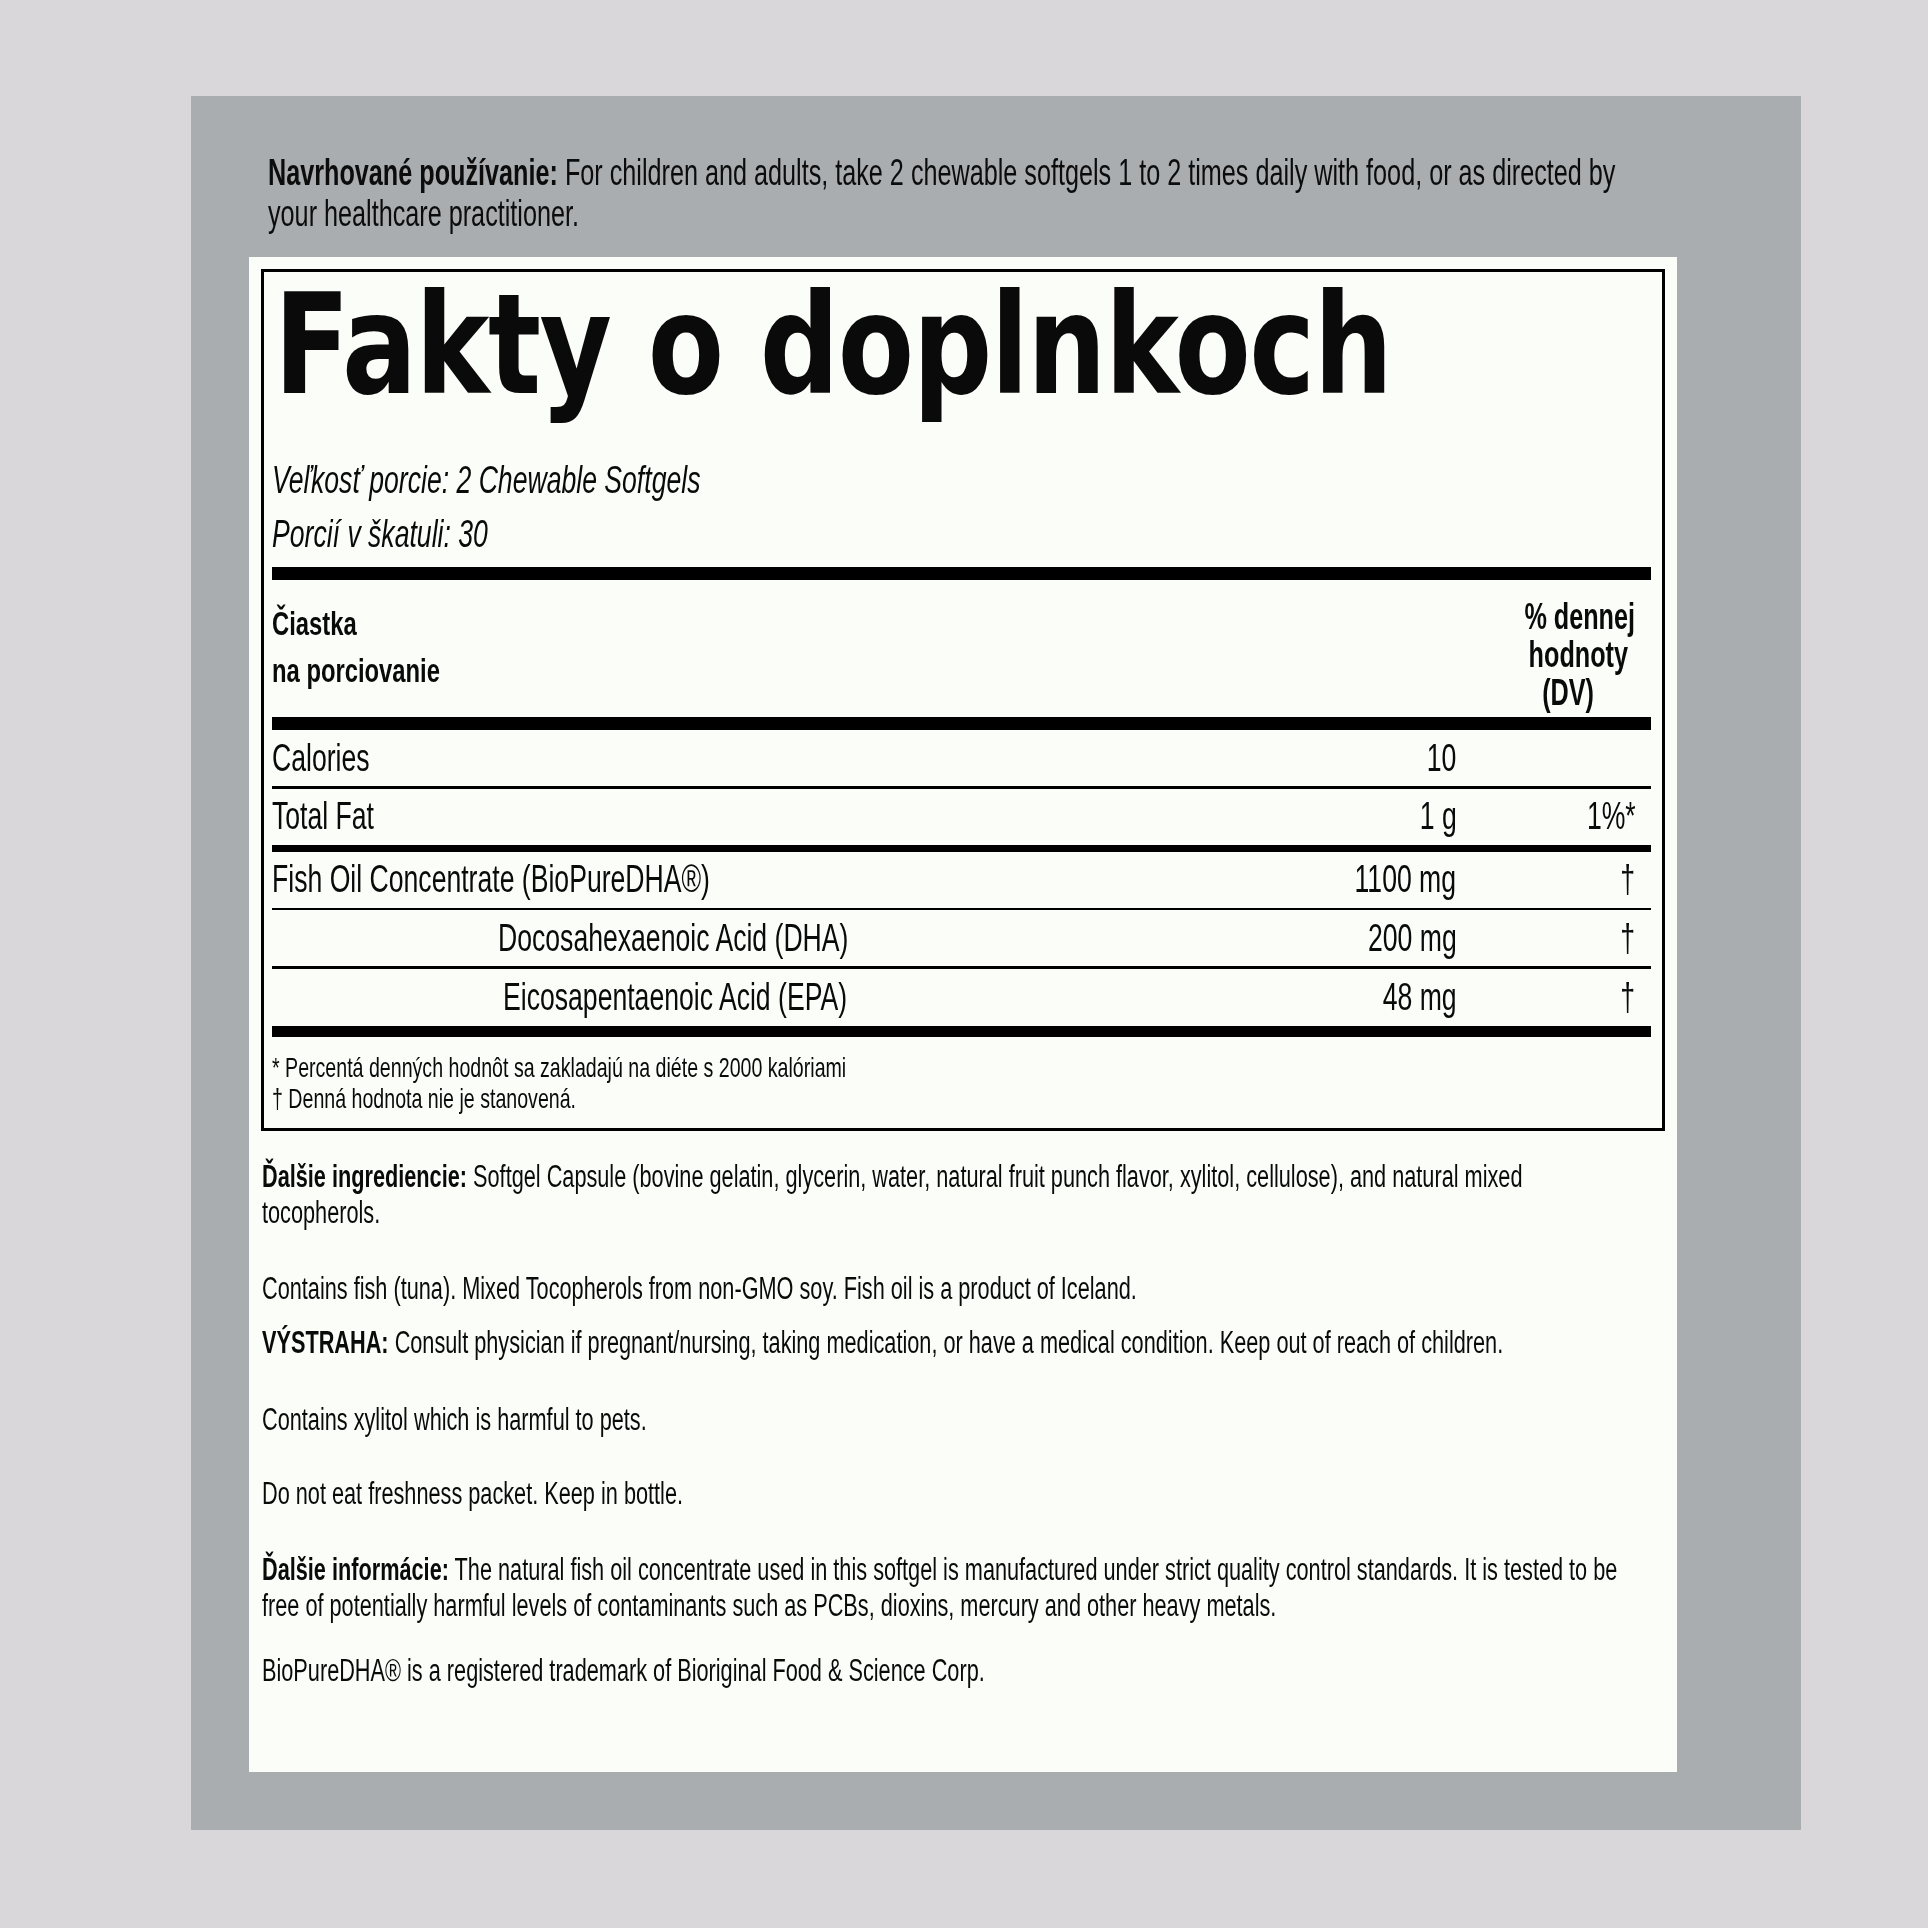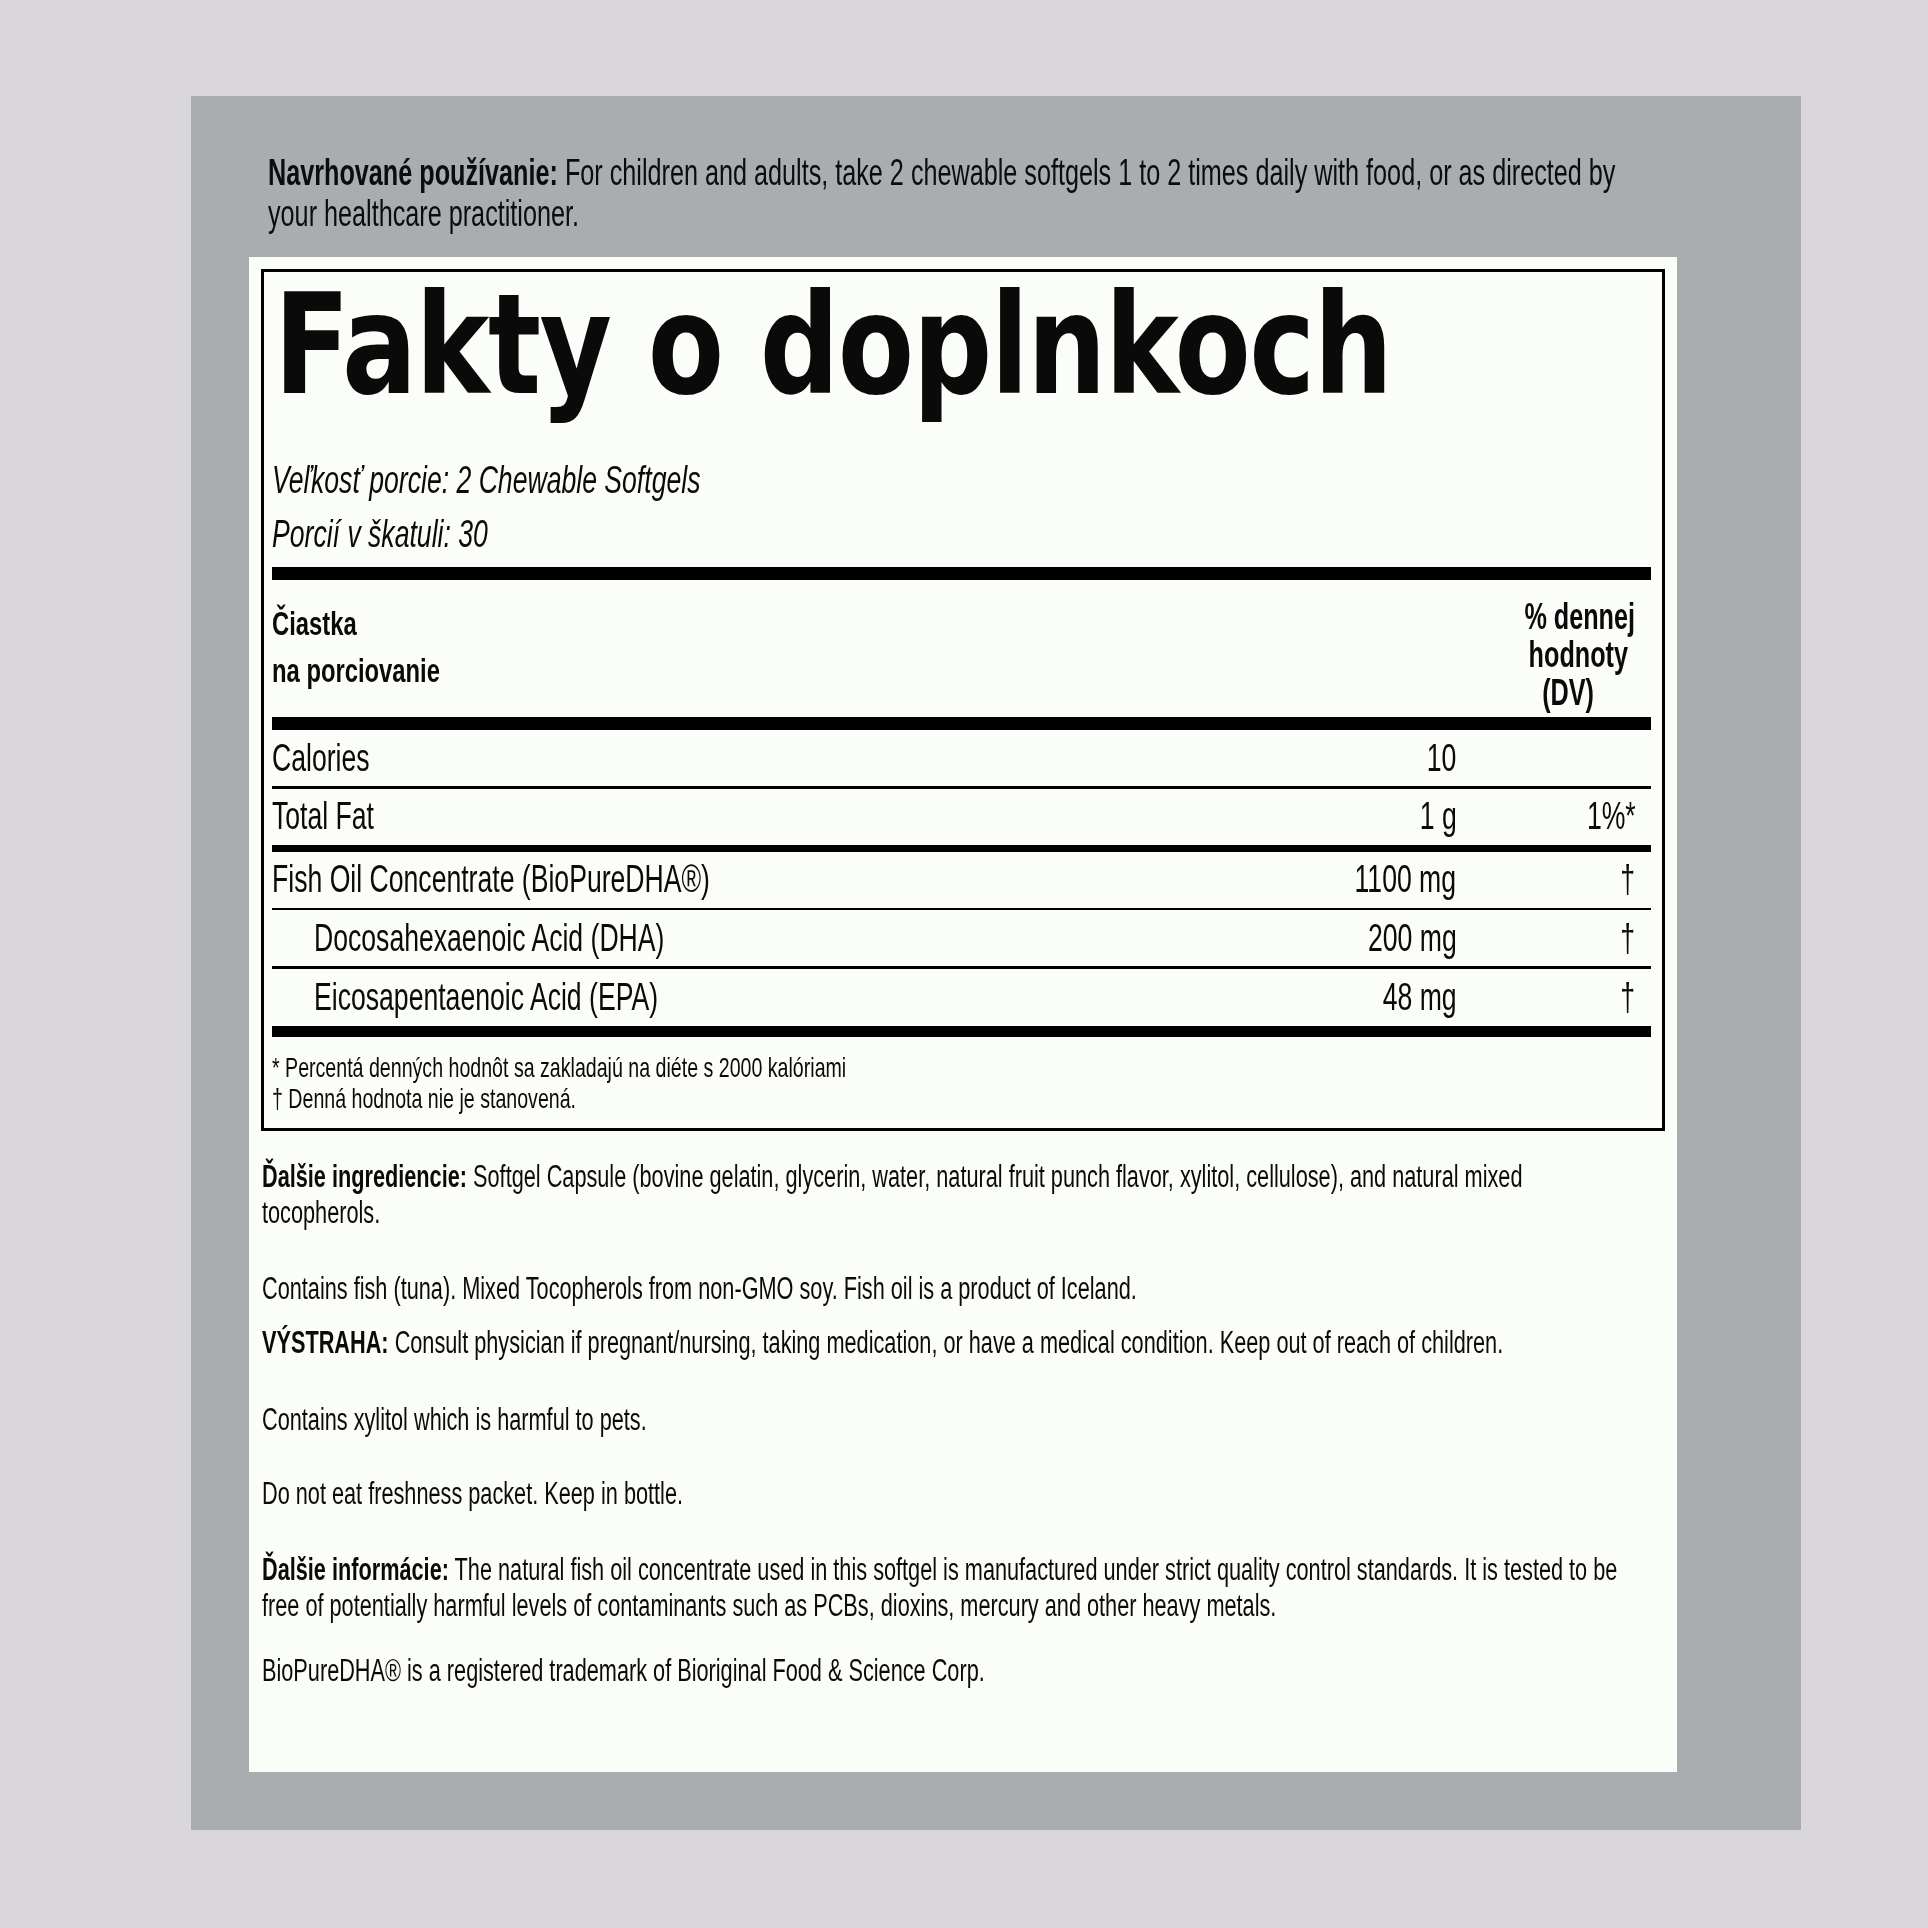--- a/index.html
+++ b/index.html
@@ -49,21 +49,21 @@
   .serving{font-size:38px;line-height:54px;font-style:italic;}
   .serving.first{margin-top:38px;}
   .bar{background:#000;}
   .b14{height:13px;margin-top:5.6px;}
   .b12{height:11.3px;margin-top:0.9px;}
   .fb-header{display:flex;justify-content:space-between;margin-top:18px;}
   .hl{font-weight:bold;font-size:34px;line-height:47px;padding-top:2.8px;}
   .hr{font-weight:bold;font-size:36px;line-height:38px;text-align:center;padding-right:15px;}
   .nrow{display:flex;align-items:center;height:56px;font-size:38px;}
   .nrow .name{flex:1;white-space:nowrap;overflow:hidden;}
-  .nrow .name.ind{padding-left:42px;}
+  .nrow .name.ind{padding-left:42px;text-align:center;}
   .nrow .amt{width:273px;text-align:right;}
   .nrow .dv{width:179px;text-align:right;padding-right:15px;}
   .sep3{height:2.8px;background:#000;}
   .sep7{height:6.6px;background:#000;}
   .fb-foot{padding-top:15px;font-size:28px;line-height:31px;}
   .extra{padding:0 28px 0 13px;}
   .para{
     font-size:31px;line-height:36px;
     width:1968px;transform:scaleX(.70);transform-origin:0 0;
   }

